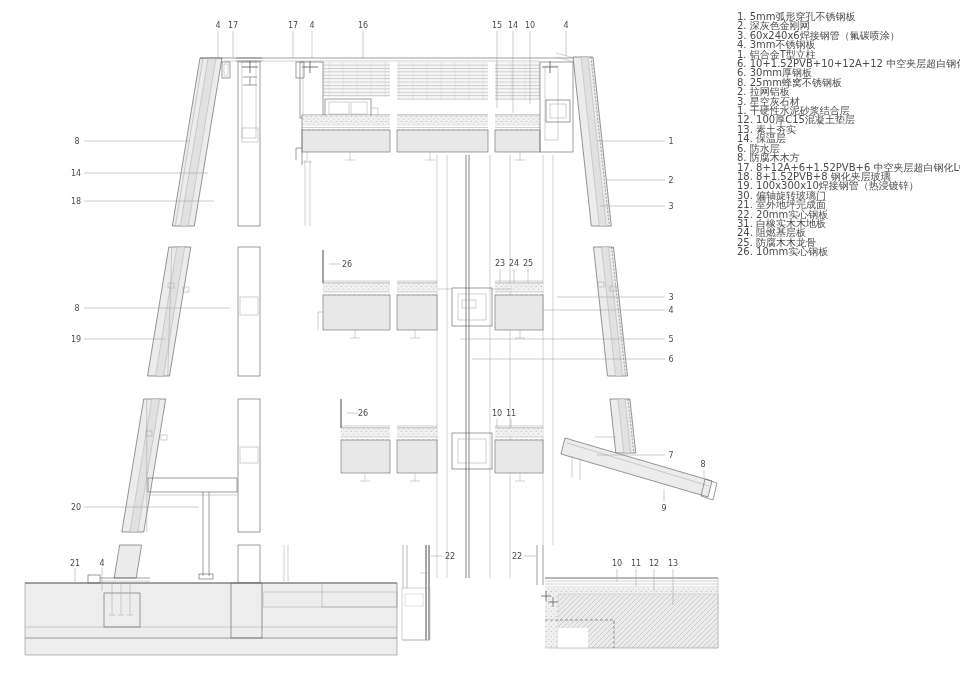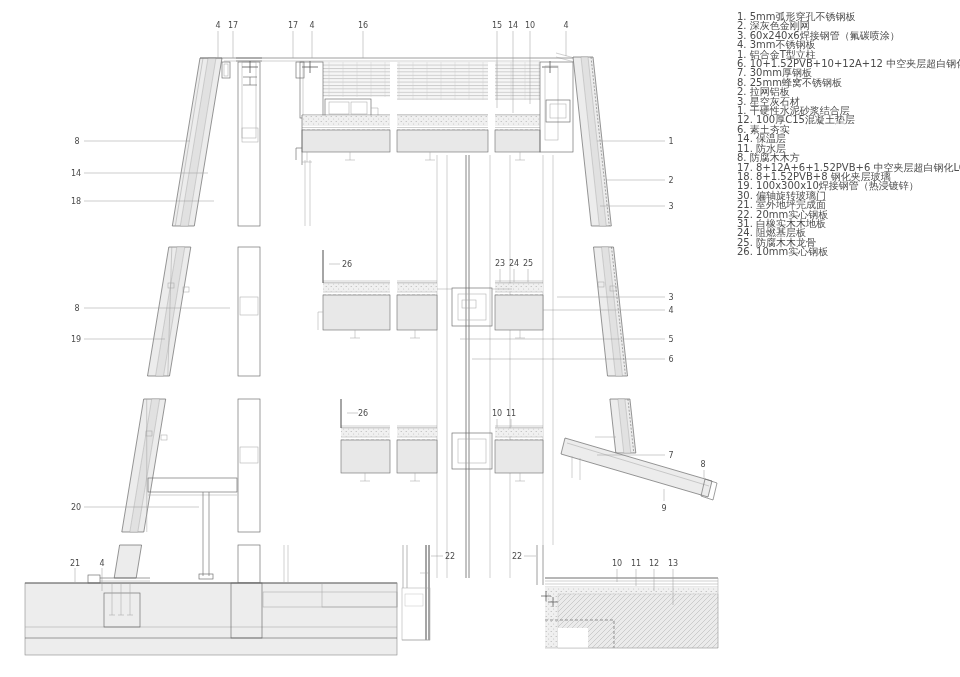--- a/index.html
+++ b/index.html
@@ -307,29 +307,29 @@
 </svg>
 
 <div id="legend">
   <div>
         <div class="lgl">1. 5mm弧形穿孔不锈钢板</div>
         <div class="lgl">2. 深灰色金刚网</div>
         <div class="lgl">3. 60x240x6焊接钢管（氟碳喷涂）</div>
         <div class="lgl">4. 3mm不锈钢板</div>
         <div class="lgl">1. 铝合金T型立柱</div>
         <div class="lgl">6. 10+1.52PVB+10+12A+12 中空夹层超白钢化LOW-E玻璃</div>
-        <div class="lgl">7. 30mm厚钢板</div>
+        <div class="lgl">6. 30mm厚钢板</div>
         <div class="lgl">8. 25mm蜂窝不锈钢板</div>
         <div class="lgl">2. 拉网铝板</div>
         <div class="lgl">3. 星空灰石材</div>
         <div class="lgl">1. 干硬性水泥砂浆结合层</div>
         <div class="lgl">12. 100厚C15混凝土垫层</div>
-        <div class="lgl">6. 素土夯实</div>
+        <div class="lgl">13. 素土夯实</div>
         <div class="lgl">14. 保温层</div>
-        <div class="lgl">11. 防水层</div>
+        <div class="lgl">6. 防水层</div>
         <div class="lgl">8. 防腐木木方</div>
         <div class="lgl">17. 8+12A+6+1.52PVB+6 中空夹层超白钢化LOW-E玻璃</div>
         <div class="lgl">18. 8+1.52PVB+8 钢化夹层玻璃</div>
         <div class="lgl">19. 100x300x10焊接钢管（热浸镀锌）</div>
         <div class="lgl">30. 偏轴旋转玻璃门</div>
         <div class="lgl">21. 室外地坪完成面</div>
         <div class="lgl">22. 20mm实心钢板</div>
         <div class="lgl">31. 白橡实木木地板</div>
         <div class="lgl">24. 阻燃基层板</div>
         <div class="lgl">25. 防腐木木龙骨</div>

